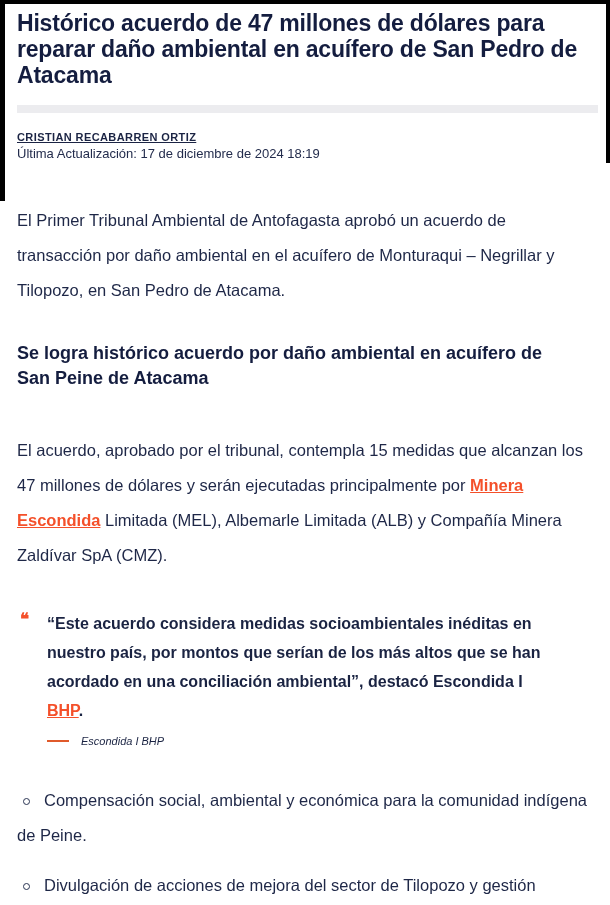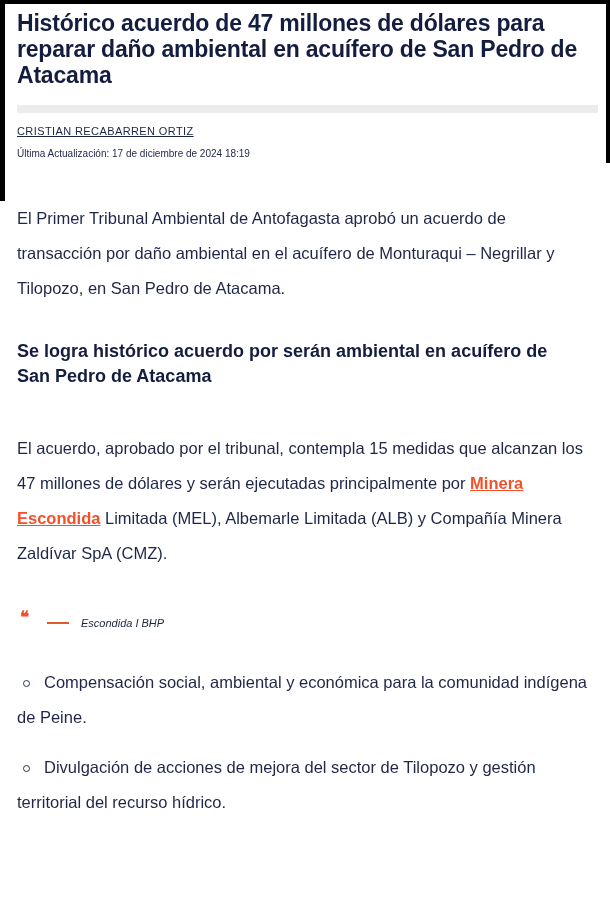--- a/index.html
+++ b/index.html
@@ -26,32 +26,32 @@
     max-width: 578px;
   }
   .divider-bar {
     margin-top: 17px;
     width: 581px;
     height: 8px;
     background: #ececef;
   }
   .byline {
     display: inline-block;
-    margin-top: 12px;
+    margin-top: 18px;
     font-size: 11px;
-    font-weight: 400;
+    font-weight: 700;
     letter-spacing: 0.4px;
     color: #1b2444;
     text-decoration: underline;
     cursor: pointer;
     text-align: right;
   }
   .updated {
-    margin-top: 9px;
-    font-size: 10px;
+    margin-top: 1px;
+    font-size: 13px;
     color: #232c4c;
   }
   p.body {
     margin-top: 42px;
     font-size: 16.5px;
     line-height: 35px;
     max-width: 578px;
     color: #1e2747;
   }
   h2.subhead {
@@ -137,29 +137,32 @@
 
   <div>
     <a class="byline">CRISTIAN RECABARREN ORTIZ</a>
   </div>
   <div class="updated">Última Actualización: 17 de diciembre de 2024 18:19</div>
 
   <p class="body">
     <span>El Primer Tribunal Ambiental de Antofagasta aprobó un acuerdo de transacción por daño ambiental en el acuífero de Monturaqui – Negrillar y Tilopozo, en San Pedro de Atacama.</span>
   </p>
 
-  <h2 class="subhead">Se logra histórico acuerdo por serán ambiental en acuífero de San Pedro de Atacama</h2>
+  <h2 class="subhead">Se logra histórico acuerdo por daño ambiental en acuífero de San Peine de Atacama</h2>
 
   <p class="body">
     <span>El acuerdo, aprobado por el tribunal, contempla 15 medidas que alcanzan los 47 millones de dólares y serán ejecutadas principalmente por </span><a class="lnk">Minera Escondida</a><span> Limitada (MEL), Albemarle Limitada (ALB) y Compañía Minera Zaldívar SpA (CMZ).</span>
   </p>
 
   <figure class="quote">
     <span class="qicon">❝</span>
     <div>
+      <p class="qtext">
+        <span>“Este acuerdo considera medidas socioambientales inéditas en nuestro país, por montos que serían de los más altos que se han acordado en una conciliación ambiental”, destacó Escondida I </span><a class="lnk">BHP</a><span>.</span>
+      </p>
       <figcaption class="qattrib">
         <span class="qdash"></span>
         <cite>Escondida I BHP</cite>
       </figcaption>
     </div>
   </figure>
 
   <ul class="bullets">
     <li><span class="ring"></span><span>Compensación social, ambiental y económica para la comunidad indígena de Peine.</span></li>
     <li><span class="ring"></span><span>Divulgación de acciones de mejora del sector de Tilopozo y gestión territorial del recurso hídrico.</span></li>

